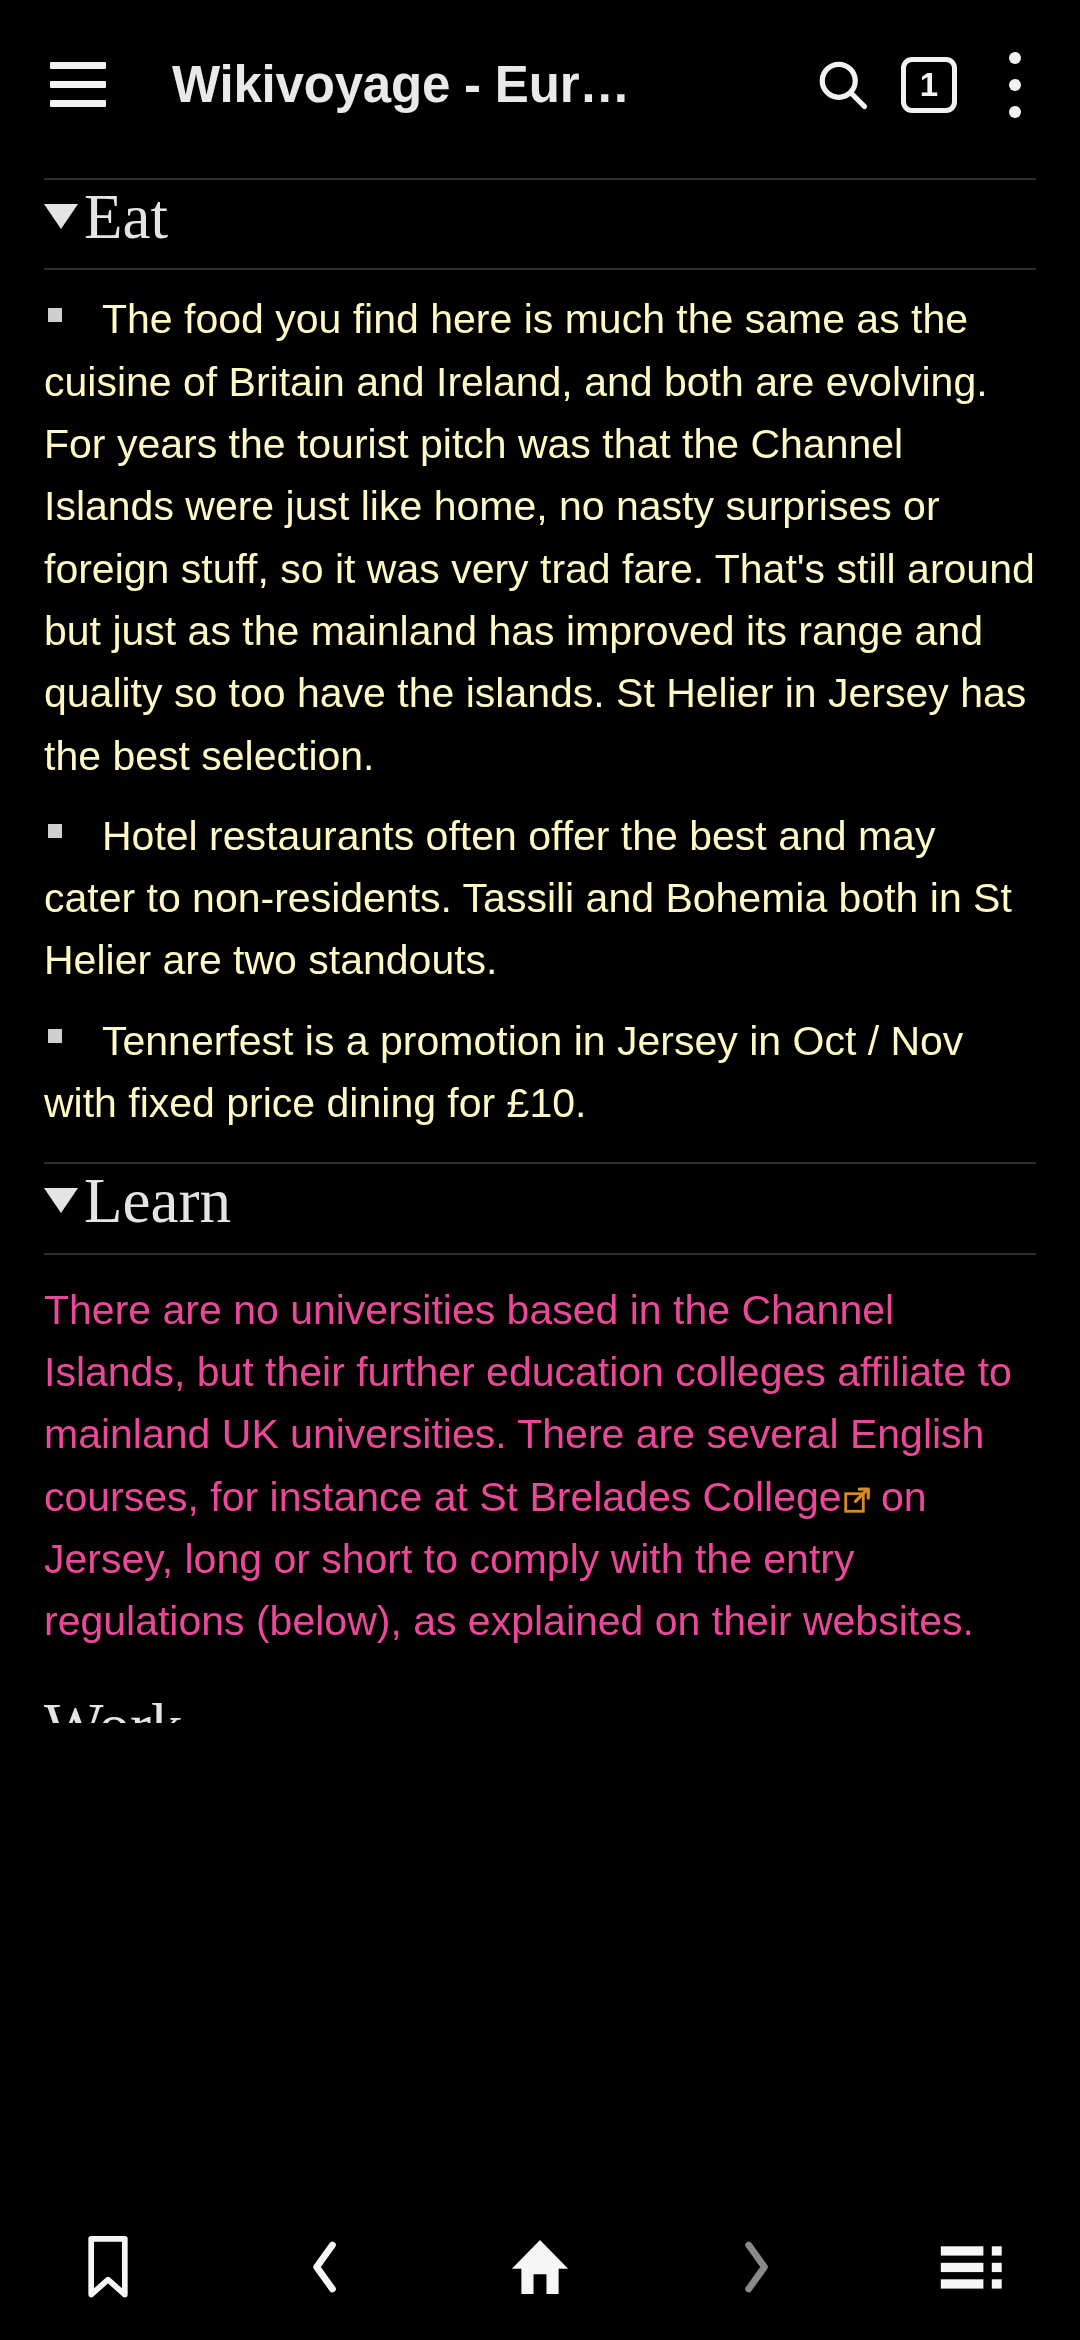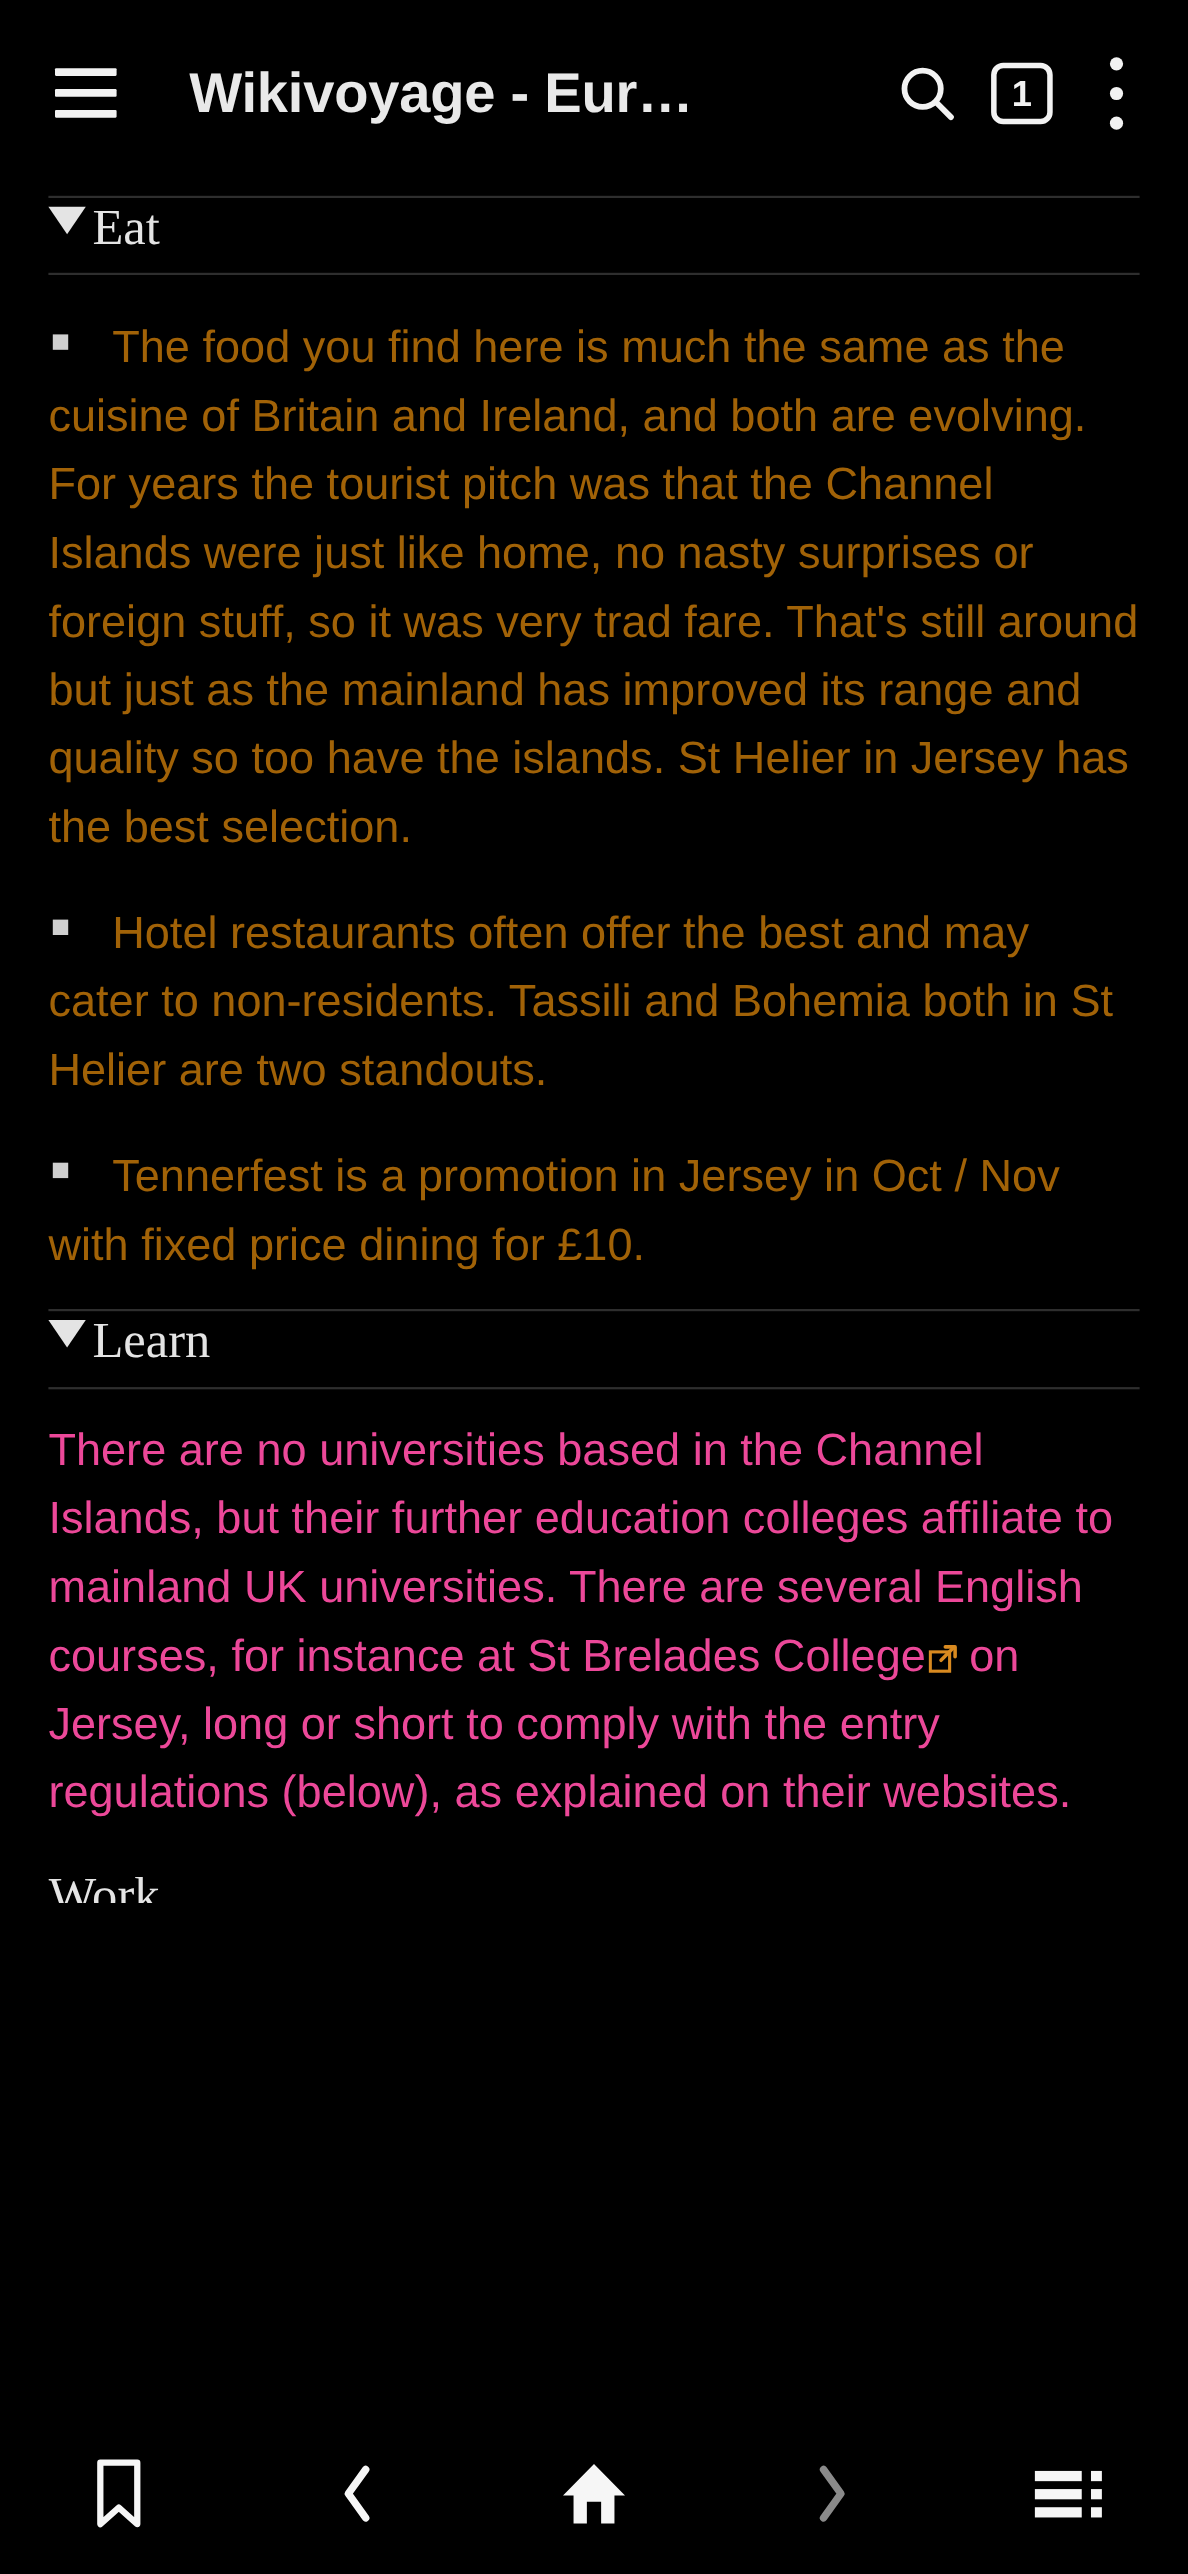--- a/index.html
+++ b/index.html
@@ -109,21 +109,21 @@
     width: 1080px;
     height: 2034px;
     overflow: hidden;
     background: #000000;
     padding: 0 44px;
   }
 
   .section-head {
     position: relative;
     font-family: "Liberation Serif", serif;
-    font-size: 46px;
+    font-size: 63px;
     font-weight: 400;
     color: #e4e4e4;
     line-height: 1.18;
     padding: 0 0 14px 0;
     border-bottom: 2px solid #2e2e2e;
     border-top: 2px solid #2e2e2e;
     display: flex;
     align-items: baseline;
     cursor: pointer;
     white-space: nowrap;
@@ -149,22 +149,22 @@
     top: -13px;
     margin-right: 10px;
   }
 
   .eat-head { margin-top: 12px; }
 
   .bullet-p {
     position: relative;
     font-size: 41px;
     line-height: 1.52;
-    color: #a16207;
-    margin: 34px 0 0 0;
+    color: #fef9c3;
+    margin: 18px 0 0 0;
     padding-left: 0;
     text-indent: 0;
   }
   .bullet-p .sq {
     display: inline-block;
     width: 14px;
     height: 14px;
     background: #cfcfcf;
     vertical-align: 0.28em;
     margin-right: 40px;

